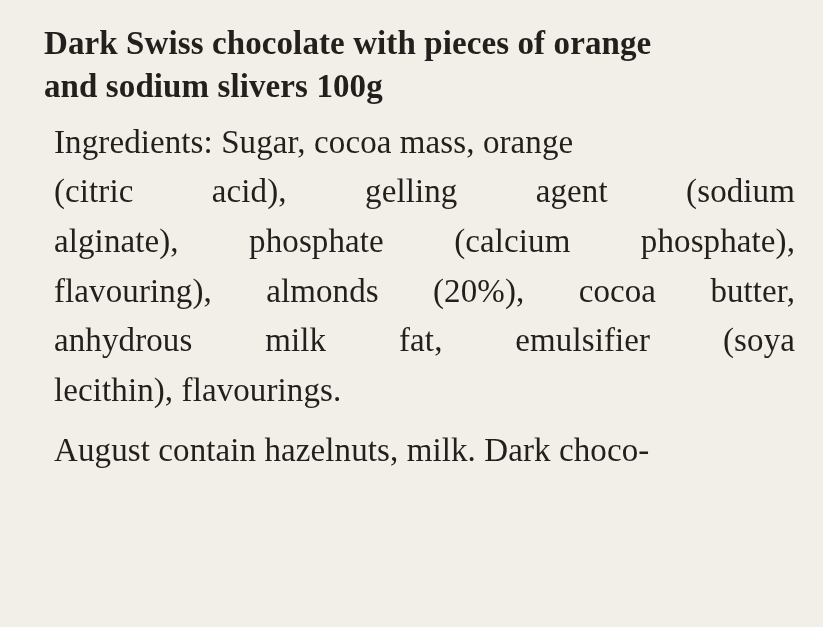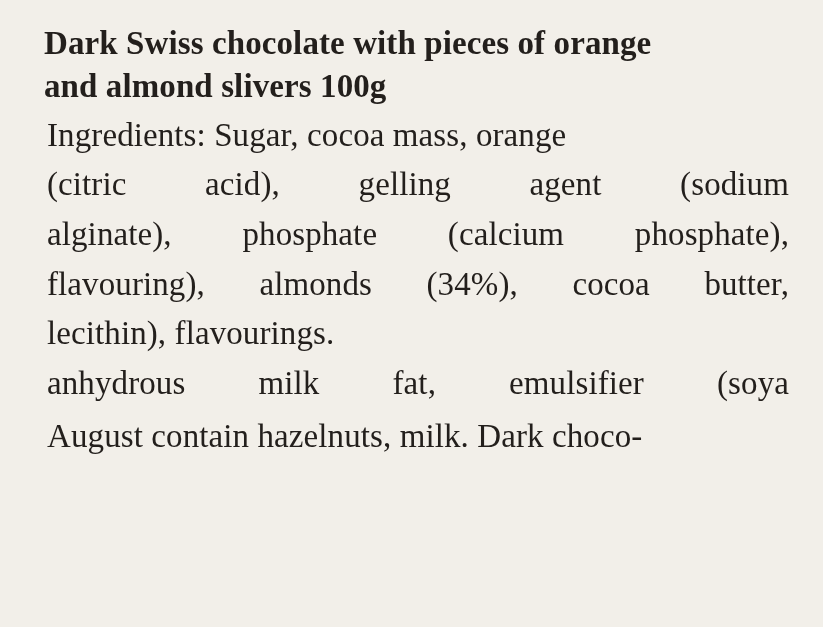--- a/index.html
+++ b/index.html
@@ -38,39 +38,39 @@
   .justified {
     white-space: normal;
     text-align: justify;
     text-align-last: justify;
     max-width: 742px;
   }
   .no-stretch {
     text-align-last: left;
   }
   .block {
-    margin: 3px;
+    margin: 10px;
   }
 </style>
 </head>
 <body>
 
 <div class="label">
 
   <div class="title">
     <div>Dark Swiss chocolate with pieces of orange</div>
-    <div>and almond slivers 100g</div>
+    <div>and sodium slivers 100g</div>
   </div>
 
   <div class="block">
     <div class="body-line">Ingredients: Sugar, cocoa mass, orange</div>
     <div class="body-line justified">(citric acid), gelling agent (sodium</div>
     <div class="body-line justified">alginate), phosphate (calcium phosphate),</div>
-    <div class="body-line justified">flavouring), almonds (34%), cocoa butter,</div>
+    <div class="body-line justified">flavouring), almonds (20%), cocoa butter,</div>
+    <div class="body-line justified">anhydrous milk fat, emulsifier (soya</div>
     <div class="body-line justified no-stretch">lecithin), flavourings.</div>
-    <div class="body-line justified">anhydrous milk fat, emulsifier (soya</div>
   </div>
 
   <div class="block">
     <div class="body-line">August contain hazelnuts, milk. Dark choco-</div>
   </div>
 
 </div>
 
 </body></html>

